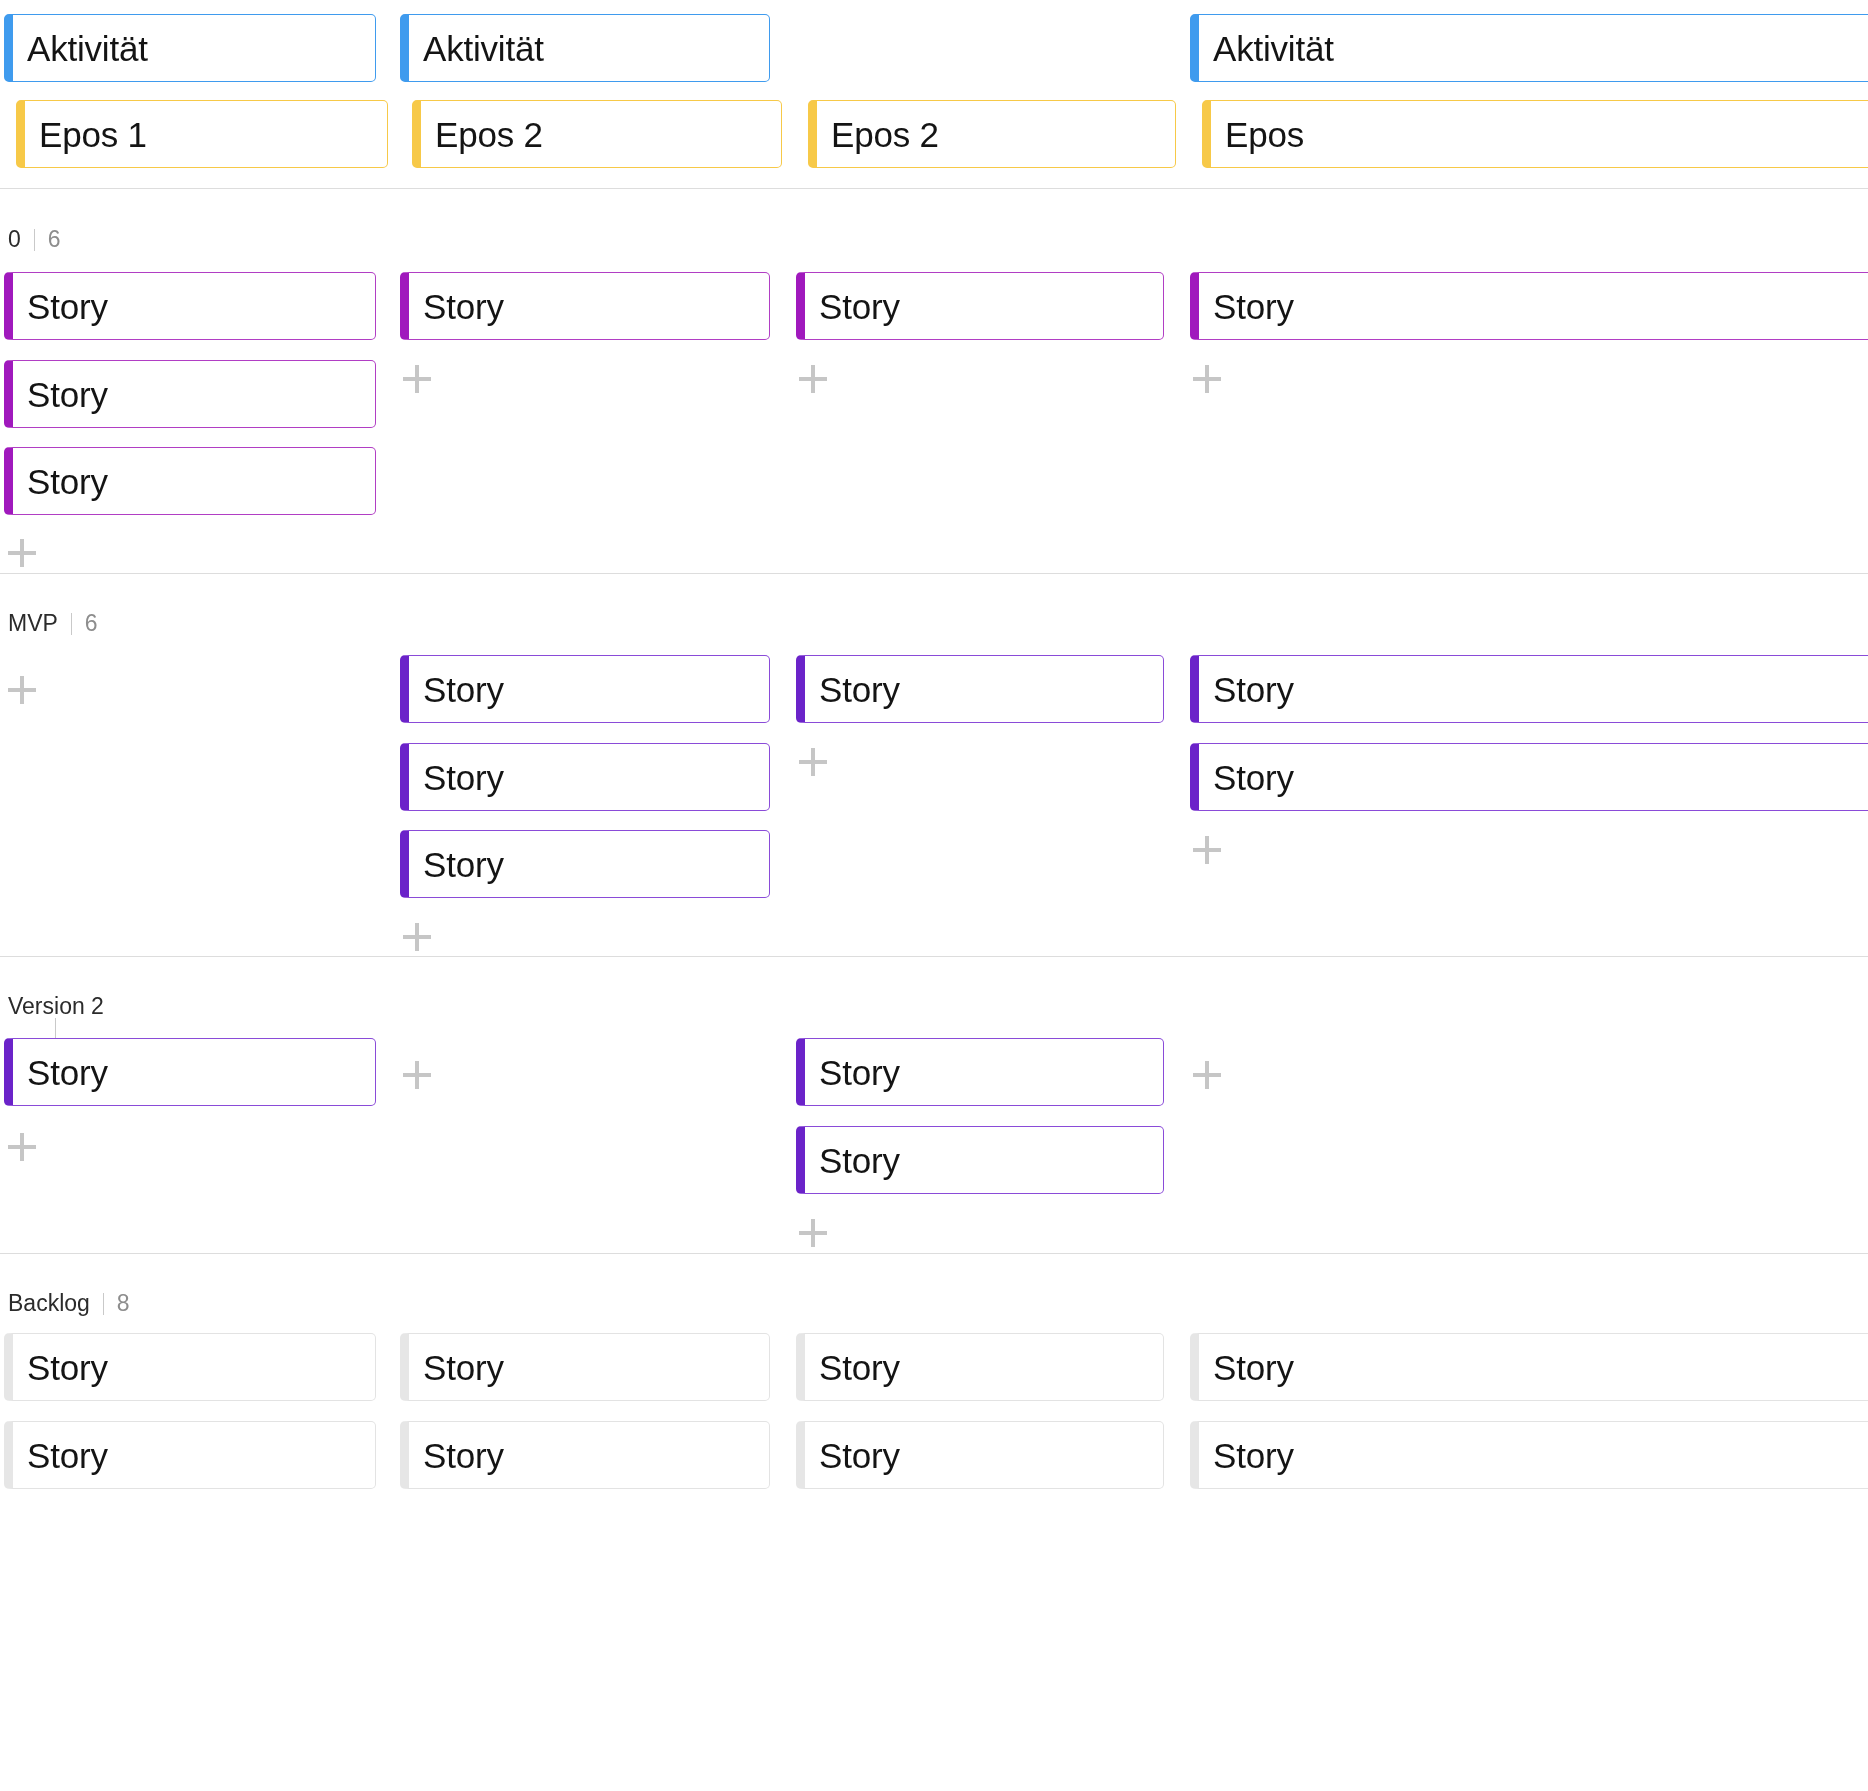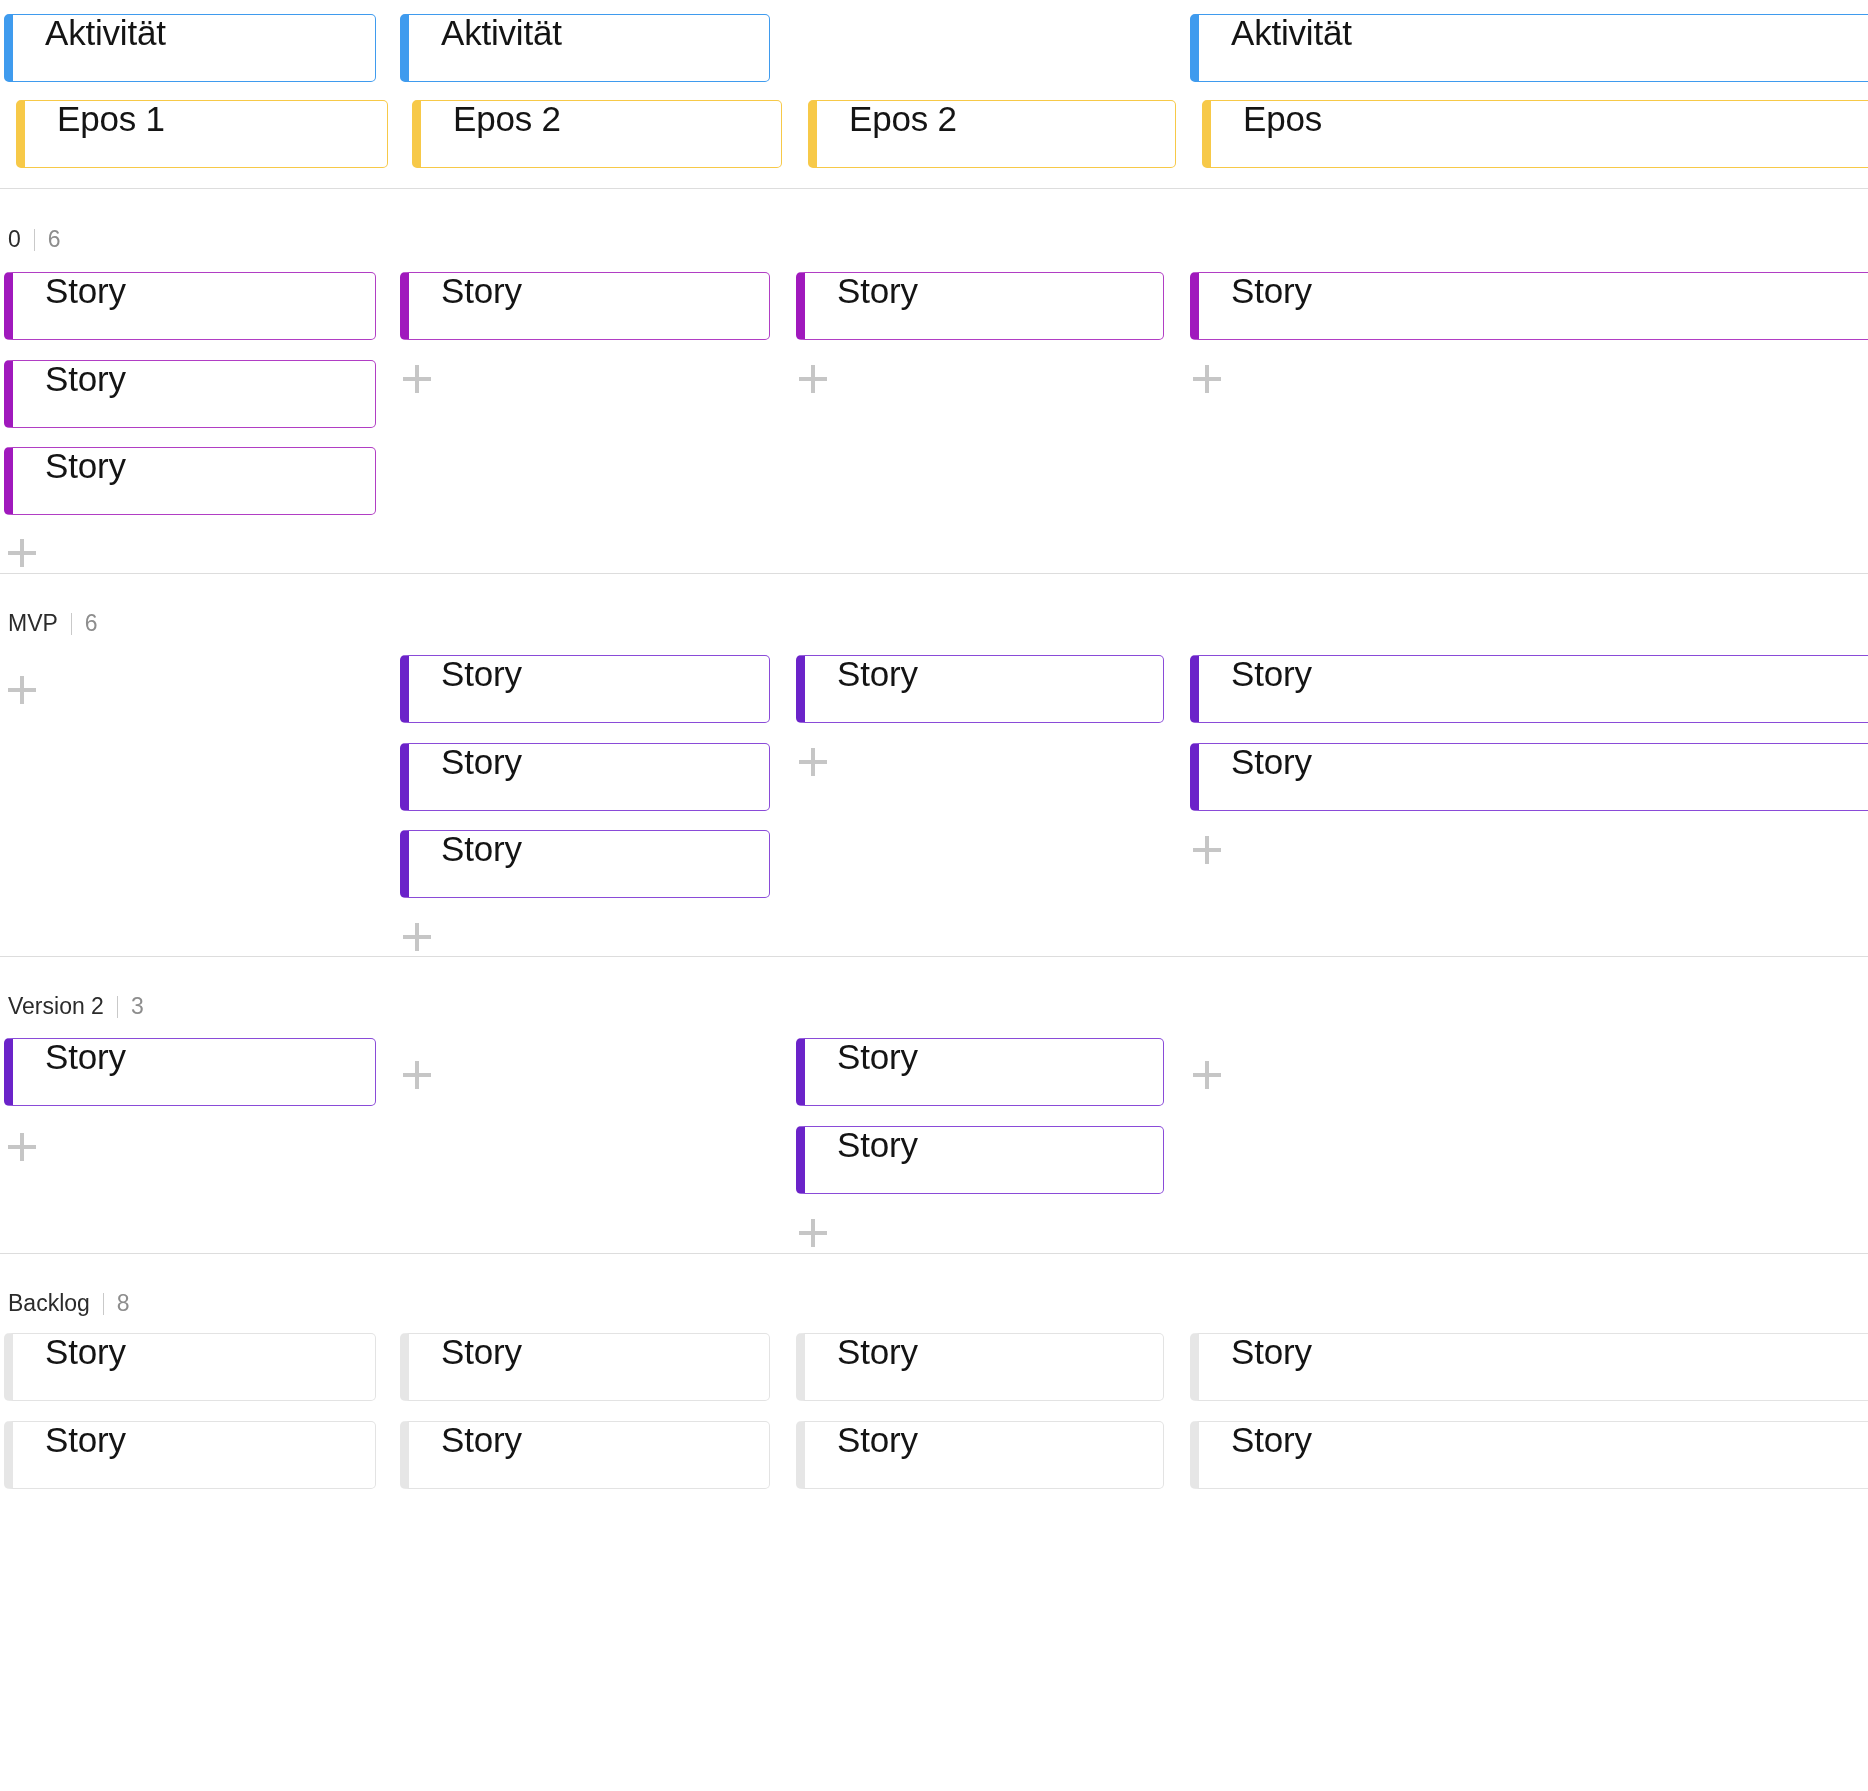--- a/index.html
+++ b/index.html
@@ -22,22 +22,22 @@
   
   .card {
     position: absolute;
     height: 68px;
     background: #ffffff;
     border: 1px solid #d9d9d9;
     border-left-width: 9px;
     border-left-style: solid;
     border-radius: 5px;
     display: flex;
-    align-items: flex-start;
-    padding-left: 32px;
+    align-items: center;
+    padding-left: 14px;
     font-size: 35px;
     line-height: 1;
     color: #141414;
     letter-spacing: -0.2px;
     white-space: nowrap;
     overflow: hidden;
   }
 
   .card.activity {
     border-color: #3f9bee;
@@ -192,21 +192,21 @@
       <span>Story</span>
     </div>
     <div class="card story-mvp" style="left: 1190px; top: 743px; width: 690px;">
       <span>Story</span>
     </div>
     <div class="add-btn" style="left: 8px; top: 673px;"></div>
     <div class="add-btn" style="left: 403px; top: 920px;"></div>
     <div class="add-btn" style="left: 799px; top: 745px;"></div>
     <div class="add-btn" style="left: 1193px; top: 833px;"></div>
     <div class="row-divider" style="top: 956px;"></div>
-    <div class="row-label" style="left: 8px; top: 995px;">
+    <div class="row-label" style="left: 8px; top: 995px; flex-direction: column;">
       <span>Version 2</span>
       <span class="sep"></span>
       <span class="count">3</span>
     </div>
     <div class="card story-v2" style="left: 4px; top: 1038px; width: 372px;">
       <span>Story</span>
     </div>
     <div class="card story-v2" style="left: 796px; top: 1038px; width: 368px;">
       <span>Story</span>
     </div>

